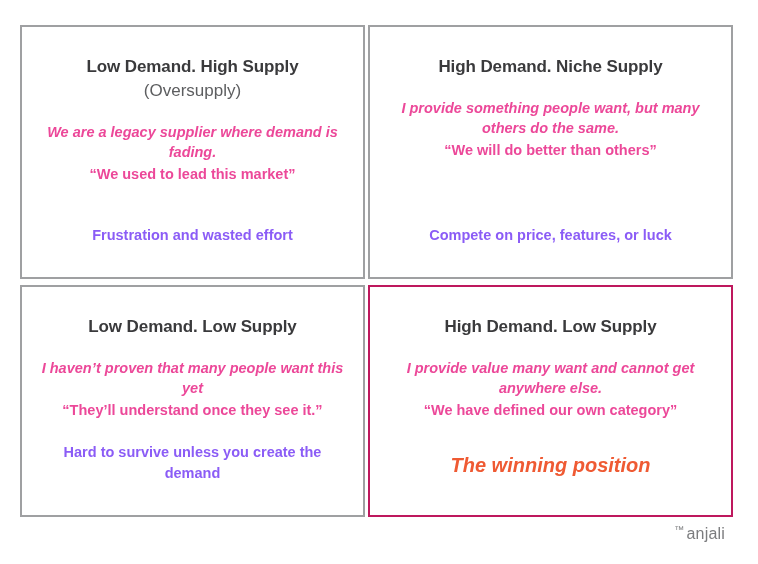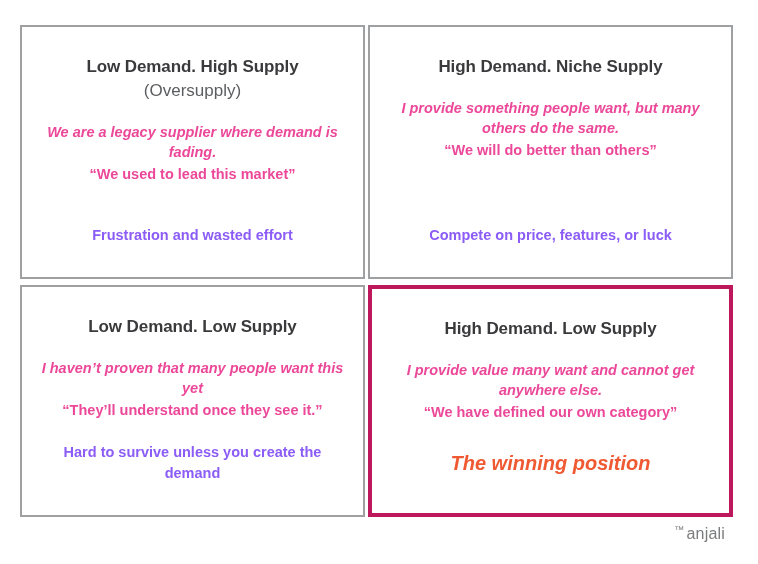--- a/index.html
+++ b/index.html
@@ -40,21 +40,21 @@
     background: #ffffff;
     padding: 16px 18px 14px 18px;
     display: flex;
     flex-direction: column;
     align-items: center;
     text-align: center;
     position: relative;
   }
 
   .quadrant.highlight {
-    border: 4px solid #be185d;
+    border: 2px solid #be185d;
   }
 
   .q-title {
     font-size: 17px;
     font-weight: bold;
     color: #3a3a3c;
     line-height: 1.28;
     letter-spacing: -0.1px;
     margin-top: 13px;
   }

